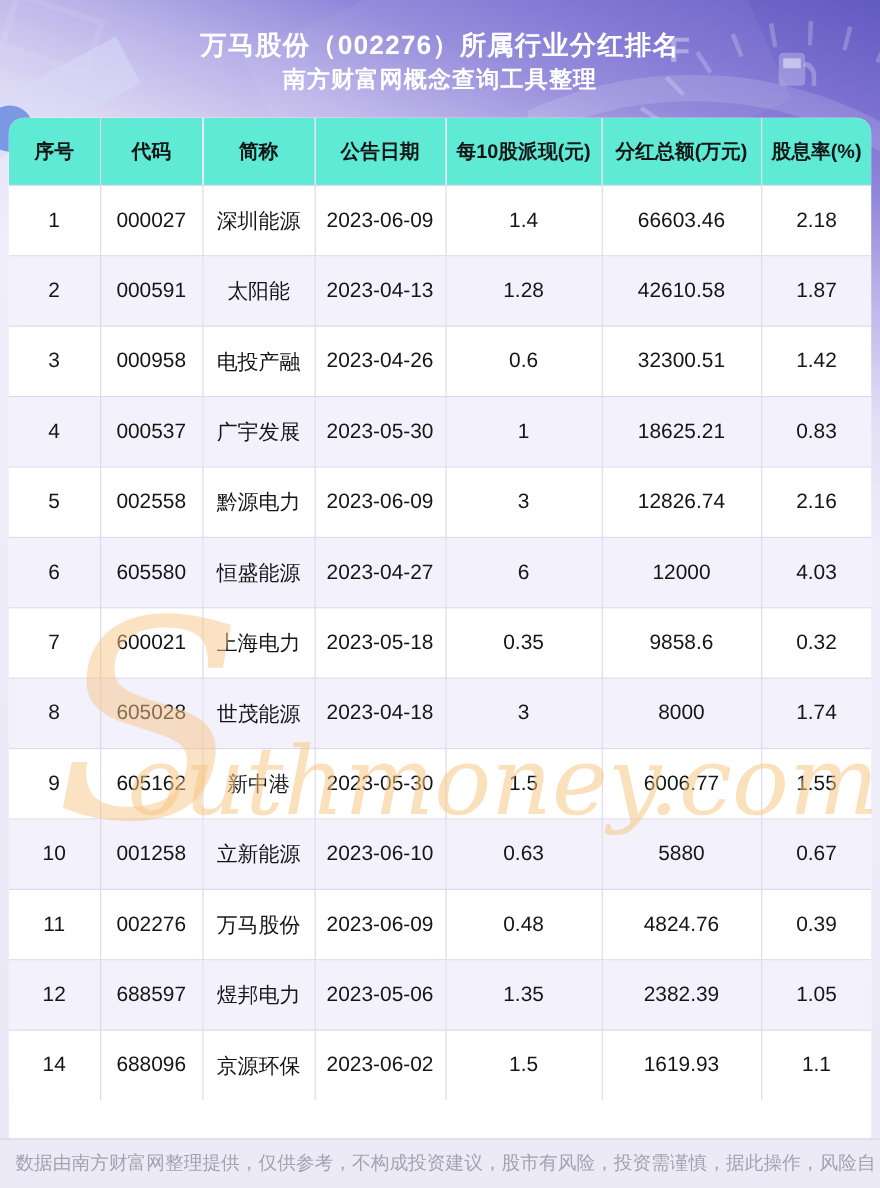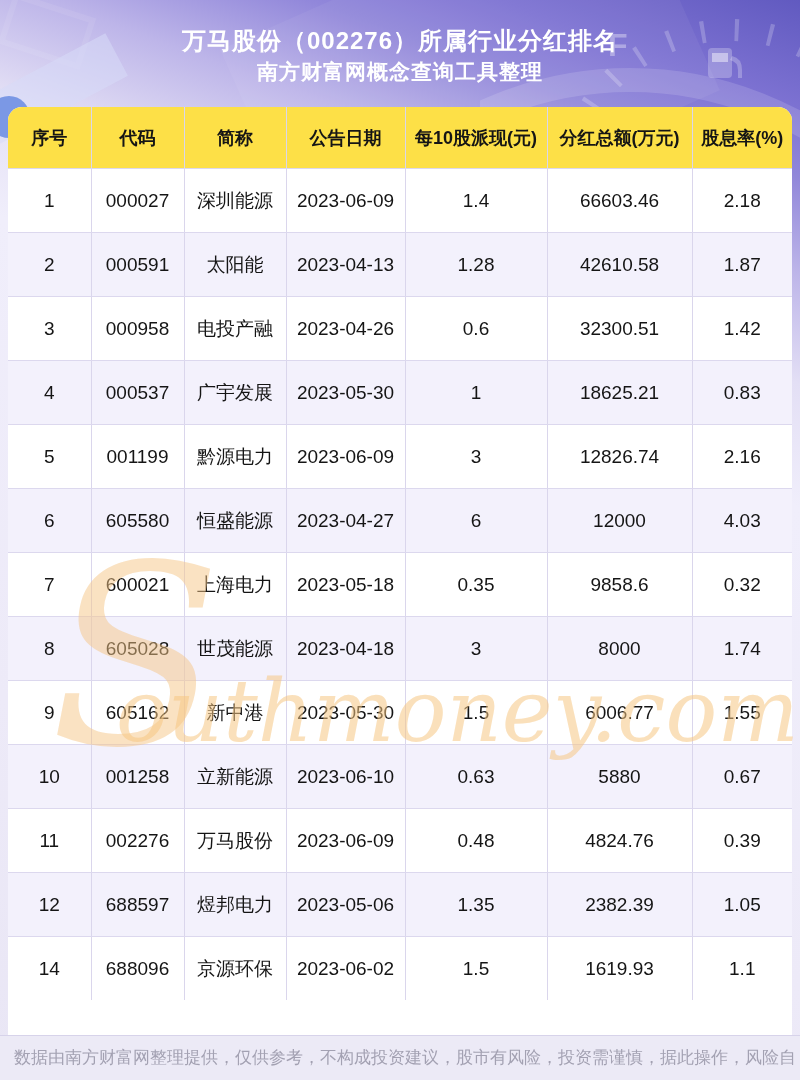--- a/index.html
+++ b/index.html
@@ -24,21 +24,21 @@
   .title-main{position:absolute;top:25px;width:100%;font-size:24px;font-weight:700;letter-spacing:1px;}
   .title-sub{position:absolute;top:58px;width:100%;font-size:21px;font-weight:700;letter-spacing:1px;}
   
   .table-wrap{position:absolute;left:8px;top:107px;width:784px;height:928px;z-index:2;
               background:#ffffff;border-radius:14px 14px 0 0;overflow:hidden;}
   table{width:784px;border-collapse:collapse;table-layout:fixed;}
   th,td{text-align:center;vertical-align:middle;color:#151515;
         border-right:1px solid #dad6ec;border-bottom:1px solid #dcd8ee;
         overflow:hidden;white-space:nowrap;}
   th:last-child,td:last-child{border-right:none;margin-left:42px;}
-  th{height:59px;background:#fde047;font-size:18px;font-weight:700;}
+  th{height:59px;background:#5eead4;font-size:18px;font-weight:700;}
   td{height:61px;font-size:19px;font-weight:400;}
   tbody tr:nth-child(even) td{background:#f3f1fc;}
   tbody tr:nth-child(odd) td{background:#ffffff;}
   tbody tr:last-child td{border-bottom:none;}
   
   .watermark{position:absolute;left:0;top:0;width:800px;height:1080px;z-index:3;pointer-events:none;}
   .wm-s{position:absolute;left:50px;top:532px;font-family:"DejaVu Serif","Liberation Serif",serif;
         font-style:italic;font-size:250px;line-height:1;color:rgba(246,198,134,0.50);}
   .wm-cn{position:absolute;left:186px;top:586px;font-size:80px;font-weight:700;
          letter-spacing:20px;color:rgba(180,180,188,0.38);}
@@ -129,21 +129,21 @@
             <td>4</td>
             <td>000537</td>
             <td>广宇发展</td>
             <td>2023-05-30</td>
             <td>1</td>
             <td>18625.21</td>
             <td>0.83</td>
           </tr>
           <tr>
             <td>5</td>
-            <td>001199</td>
+            <td>002558</td>
             <td>黔源电力</td>
             <td>2023-06-09</td>
             <td>3</td>
             <td>12826.74</td>
             <td>2.16</td>
           </tr>
           <tr>
             <td>6</td>
             <td>605580</td>
             <td>恒盛能源</td>

